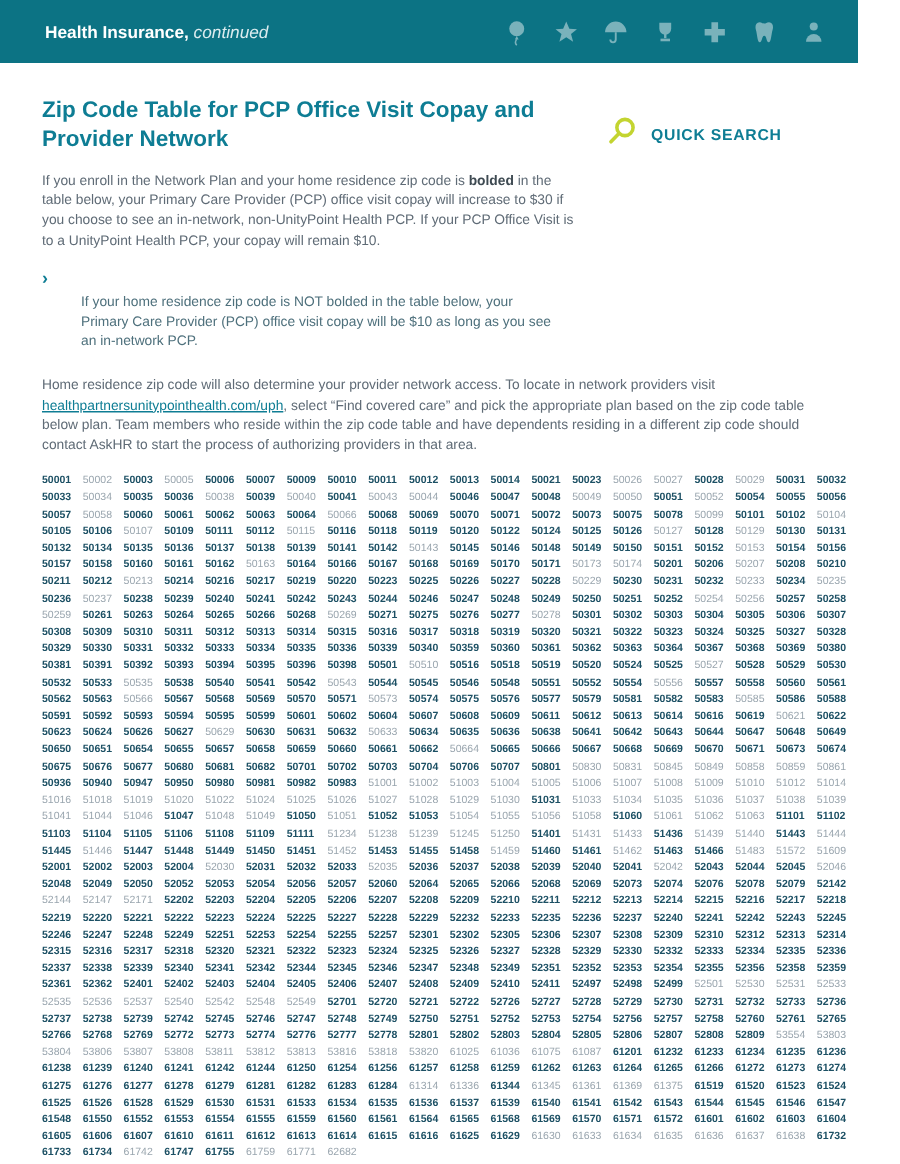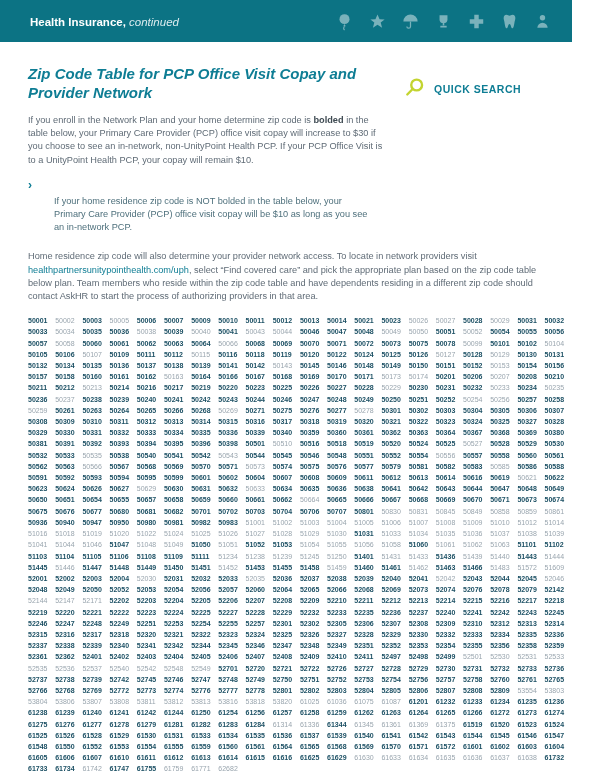--- a/index.html
+++ b/index.html
@@ -11,34 +11,34 @@
           padding:0 20px 0 30px;box-sizing:border-box;}
   .tt-bold{color:#ffffff;font-weight:bold;font-size:11.5px;}
   .tt-italic{color:#dcecef;font-style:italic;font-size:11.5px;}
   .topbar-icons{display:flex;gap:14px;align-items:center;}
   .topbar-icons .hicon svg{display:block;opacity:.45;}
 
   .content{padding:0 28px;box-sizing:border-box;}
 
   .intro-grid{display:flex;gap:18px;margin-top:22px;}
   .left-col{flex:0 0 358px;width:358px;}
-  h1.title{font-size:15px;line-height:19px;color:#0E7D94;font-weight:600;margin:0 0 12px 0;font-style:italic;}
+  h1.title{font-size:15px;line-height:19px;color:#0E7D94;font-weight:600;margin:0 0 12px 0;}
   p.body{font-size:9.2px;line-height:13.2px;color:#5F6B76;margin:0 0 12px 0;}
   p.body strong{color:#3E4A52;text-align:right;}
   .bullet{display:flex;gap:6px;margin-top:2px;}
   .chev{color:#0E7D94;font-weight:bold;font-size:12px;line-height:13px;}
   .bullet p{font-size:9.2px;line-height:13.2px;color:#4E707C;margin:16px;width:330px;}
 
   .quick{flex:1;padding-top:12px;}
   .quick-head{display:flex;align-items:center;gap:8px;margin-bottom:8px;}
   .quick-title{color:#0E7D94;font-weight:bold;font-size:10.5px;letter-spacing:.5px;}
   .quick-text{font-size:8.8px;line-height:12.8px;color:#5F6B76;margin:0;width:152px;}
 
   .netpara{margin-top:0;}
-  .link{color:#0E7D94;cursor:pointer;}
+  .link{color:#0E7D94;text-decoration:underline;cursor:pointer;}
 
   .zip-table{margin-top:9px;width:544px;}
   .zip-row{display:flex;}
   .zip{flex:0 0 5%;font-size:7px;line-height:11.2px;white-space:nowrap;}
   .zb{color:#1C5064;font-weight:bold;}
   .zl{color:#99A5AE;}
 
   .note{font-size:6.8px;color:#8A949C;margin:5px 0 0 0;}
   .pageno{text-align:center;font-size:8px;color:#7C8890;margin:4px 0 0 0;letter-spacing:1px;}
 </style>
@@ -94,21 +94,21 @@
           </svg>
       </span>
     </div>
   </header>
 
   <main class="content">
 
     <div class="intro-grid">
       <div class="left-col">
         <h1 class="title">Zip Code Table for PCP Office Visit Copay and Provider Network</h1>
-        <p class="body"><span>If you enroll in the Network Plan and your home determine zip code is </span><strong>bolded</strong><span> in the table below, your Primary Care Provider (PCP) office visit copay will increase to $30 if you choose to see an in-network, non-UnityPoint Health PCP. If your PCP Office Visit is to a UnityPoint Health PCP, your copay will remain $10.</span></p>
+        <p class="body"><span>If you enroll in the Network Plan and your home residence zip code is </span><strong>bolded</strong><span> in the table below, your Primary Care Provider (PCP) office visit copay will increase to $30 if you choose to see an in-network, non-UnityPoint Health PCP. If your PCP Office Visit is to a UnityPoint Health PCP, your copay will remain $10.</span></p>
         <div class="bullet">
           <span class="chev">›</span>
           <p>If your home residence zip code is NOT bolded in the table below, your Primary Care Provider (PCP) office visit copay will be $10 as long as you see an in-network PCP.</p>
         </div>
       </div>
 
       <aside class="quick">
         <div class="quick-head">
           <span>
             <svg width="22" height="22" viewBox="0 0 24 24">

